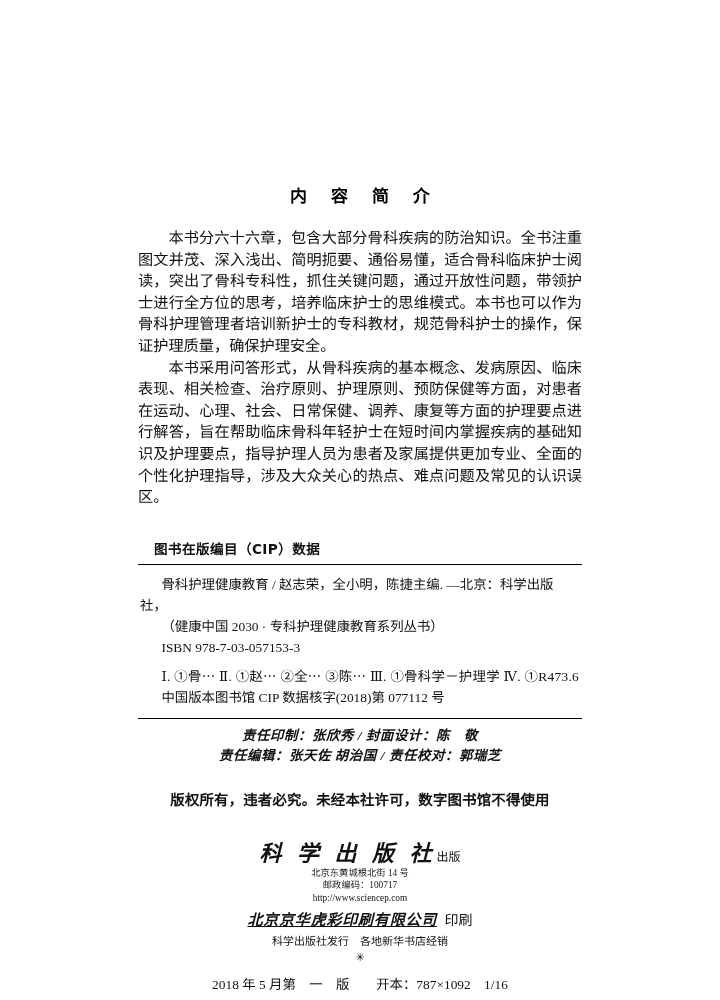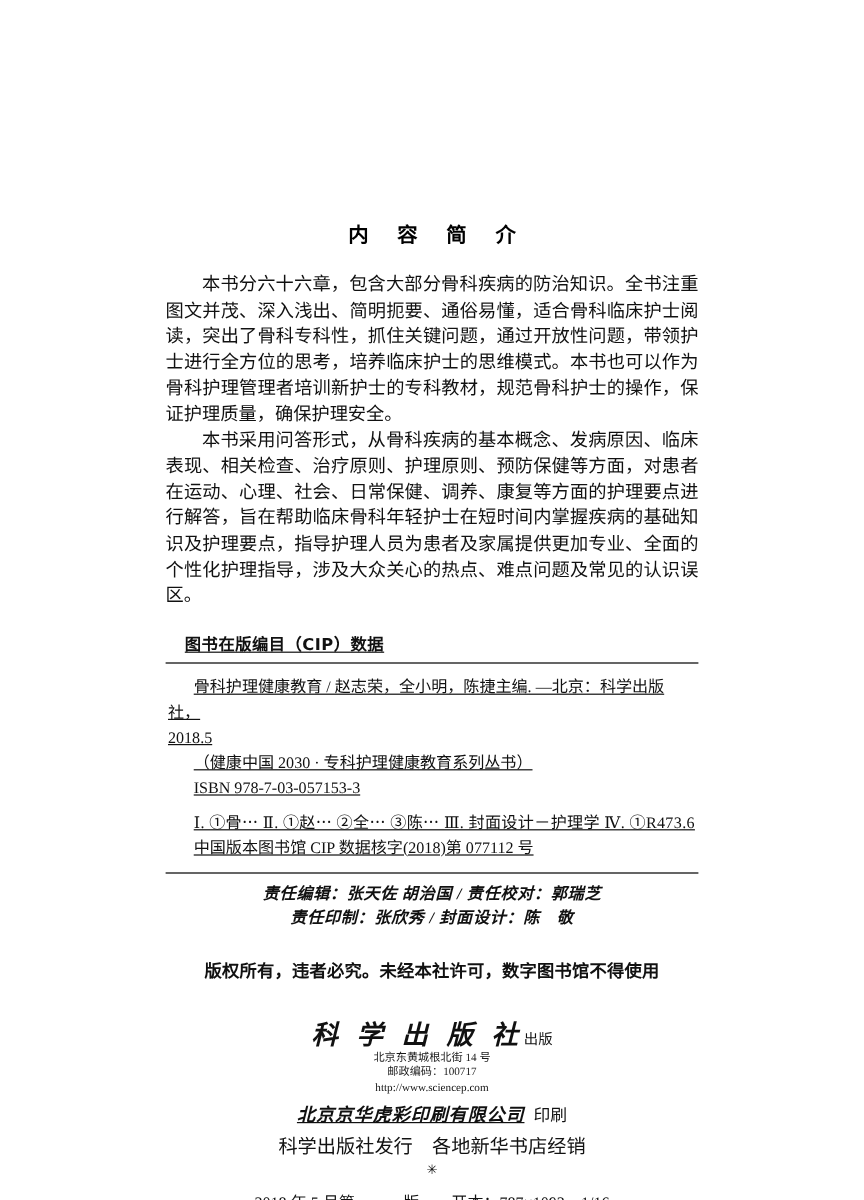--- a/index.html
+++ b/index.html
@@ -48,22 +48,21 @@
     text-justify: inter-ideograph;
     color: #111;
   }
   .brief-body p {
     margin: 0;
     text-indent: 2em;
   }
 
   
   .cip-block {
-    margin-top: 18px;
-    text-decoration: underline;
+    margin-top: 30px;
   }
   .cip-heading {
     font-family: "DejaVu Sans", "Liberation Sans", sans-serif;
     font-weight: bold;
     font-size: 13.6px;
     padding-left: 16px;
     margin-bottom: 6px;
     letter-spacing: 0.4px;
   }
   .rule-thick {
@@ -154,21 +153,21 @@
     letter-spacing: 0.8px;
     text-decoration: underline;
   }
   .printer .plain {
     font-family: "DejaVu Sans", "Liberation Sans", sans-serif;
     font-weight: normal;
     font-size: 14px;
   }
   .distrib {
     margin-top: 3px;
-    font-size: 16px;
+    font-size: 11px;
     font-family: "DejaVu Sans", "Liberation Sans", sans-serif;
   }
   .star {
     font-size: 11px;
     line-height: 16px;
     margin-top: 1px;
   }
 
   
   .specs {
@@ -192,34 +191,33 @@
     <div class="brief-body">
       <p>本书分六十六章，包含大部分骨科疾病的防治知识。全书注重图文并茂、深入浅出、简明扼要、通俗易懂，适合骨科临床护士阅读，突出了骨科专科性，抓住关键问题，通过开放性问题，带领护士进行全方位的思考，培养临床护士的思维模式。本书也可以作为骨科护理管理者培训新护士的专科教材，规范骨科护士的操作，保证护理质量，确保护理安全。</p>
       <p>本书采用问答形式，从骨科疾病的基本概念、发病原因、临床表现、相关检查、治疗原则、护理原则、预防保健等方面，对患者在运动、心理、社会、日常保健、调养、康复等方面的护理要点进行解答，旨在帮助临床骨科年轻护士在短时间内掌握疾病的基础知识及护理要点，指导护理人员为患者及家属提供更加专业、全面的个性化护理指导，涉及大众关心的热点、难点问题及常见的认识误区。</p>
     </div>
 
     <div class="cip-block">
       <div class="cip-heading">图书在版编目（CIP）数据</div>
       <hr class="rule-thick">
       <div class="cip-body">
         <p class="l ind1">骨科护理健康教育 / 赵志荣，全小明，陈捷主编. —北京：科学出版社，</p>
-        <p class="l ind0">2018.5</p>
         <p class="l ind1">（健康中国 2030 · 专科护理健康教育系列丛书）</p>
         <p class="l ind1">ISBN 978-7-03-057153-3</p>
       </div>
       <div class="cip-body" style="padding-top:0;padding-bottom:10px;">
-        <p class="l ind1 gap-line">Ⅰ. ①骨⋯ Ⅱ. ①赵⋯ ②全⋯ ③陈⋯ Ⅲ. 封面设计－护理学 Ⅳ. ①R473.6</p>
+        <p class="l ind1 gap-line">Ⅰ. ①骨⋯ Ⅱ. ①赵⋯ ②全⋯ ③陈⋯ Ⅲ. ①骨科学－护理学 Ⅳ. ①R473.6</p>
         <p class="l ind1">中国版本图书馆 CIP 数据核字(2018)第 077112 号</p>
       </div>
       <hr class="rule-thin">
     </div>
 
     <div class="credits">
+      <div>责任印制：张欣秀 / 封面设计：陈　敬</div>
       <div>责任编辑：张天佐  胡治国 / 责任校对：郭瑞芝</div>
-      <div>责任印制：张欣秀 / 封面设计：陈　敬</div>
     </div>
 
     <div class="copyright-notice">版权所有，违者必究。未经本社许可，数字图书馆不得使用</div>
 
     <div class="publisher-block">
       <div class="pub-name">
         <span class="cal">科 学 出 版 社</span><span class="plain">出版</span>
       </div>
       <div class="pub-addr">北京东黄城根北街 14 号</div>
       <div class="pub-addr">邮政编码：100717</div>

